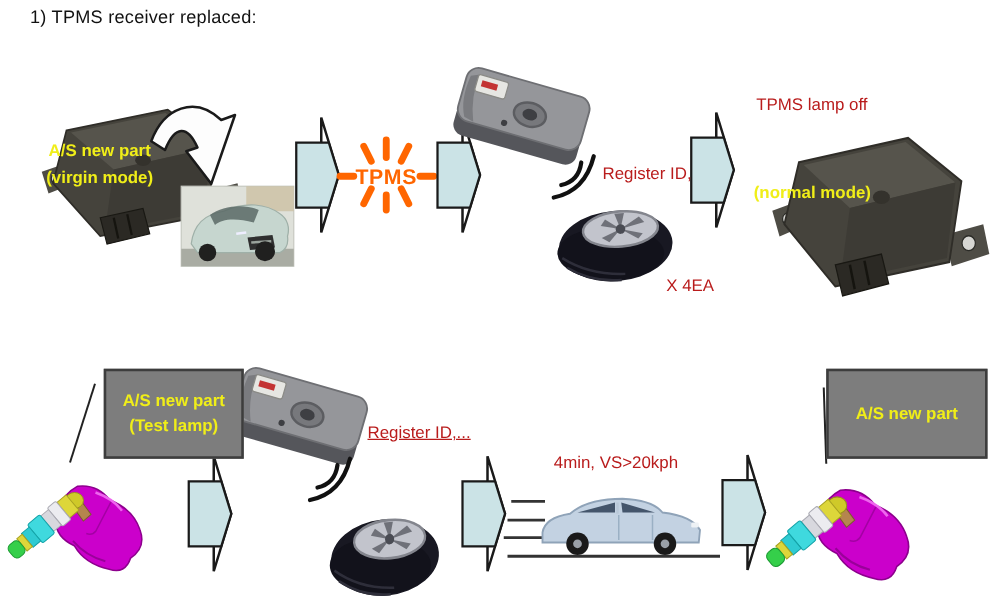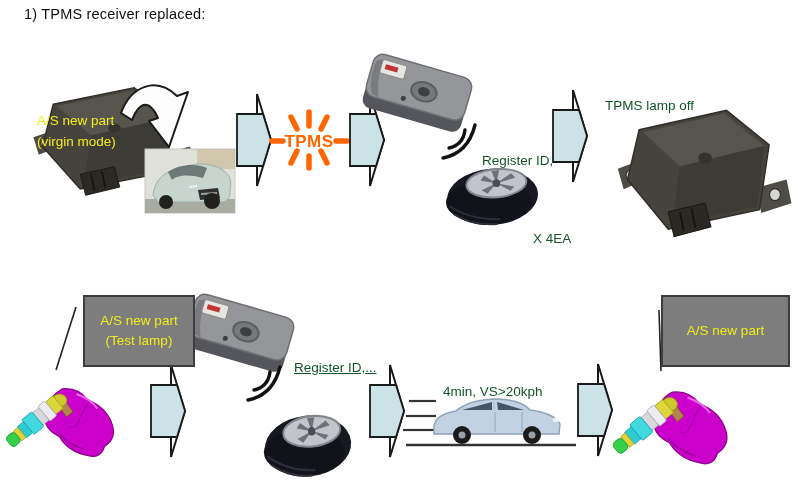--- a/index.html
+++ b/index.html
@@ -2,22 +2,22 @@
 <html><head>
 <meta charset="utf-8">
 <style>
   html,body { margin:0; padding:0; background:#fff; }
   .stage {
     position:relative; width:800px; height:487px; background:#ffffff;
     font-family:"Liberation Sans", sans-serif; overflow:hidden;
   }
   .abs { position:absolute; }
   .title { font-size:14.5px; color:#111; white-space:nowrap; letter-spacing:.2px;margin-left:16px; }
-  .note  { font-size:13.5px; color:#14532d; white-space:nowrap;margin-top:22px; }
-  .ylabel { font-size:13.5px; font-weight:normal; color:#f0ee18; line-height:21px; white-space:nowrap; }
+  .note  { font-size:13.5px; color:#b91c1c; white-space:nowrap; }
+  .ylabel { font-size:13.5px; font-weight:bold; color:#f0ee18; line-height:21px; white-space:nowrap;text-align:center; }
   .graybox {
     background:#7d7d7d; border:2px solid #3d3d3d; box-sizing:border-box;
     display:flex; flex-direction:column; align-items:center; justify-content:center;
     text-align:center;
   }
   .graybox .ylabel { line-height:20px; }
   svg { position:absolute; left:0; top:0; }
 </style>
 </head>
 <body>
@@ -181,25 +181,26 @@
 
   <div class="abs title" style="left:8px; top:6px;">1) TPMS receiver replaced:</div>
 
   <div class="abs ylabel" style="left:37px; top:110px;">
     <div>A/S new part</div>
     <div>(virgin mode)</div>
   </div>
 
   <div class="abs note" style="left:482px; top:131px;">Register ID,</div>
 
-  <div class="abs note" style="left:533px; top:209px;">X 4EA</div>
+  <div class="abs note" style="left:533px; top:221px;">X 4EA</div>
 
   <div class="abs note" style="left:605px; top:76px;">TPMS lamp off</div>
 
   <div class="abs ylabel" style="left:603px; top:143px;">
+    <div>(normal mode)</div>
   </div>
 
 
   <div class="abs graybox" style="left:83px; top:295px; width:112px; height:72px;">
     <div class="ylabel">A/S new part</div>
     <div class="ylabel">(Test lamp)</div>
   </div>
 
   <div class="abs note" style="left:294px; top:338px;text-decoration:underline;">Register ID,...</div>
 

